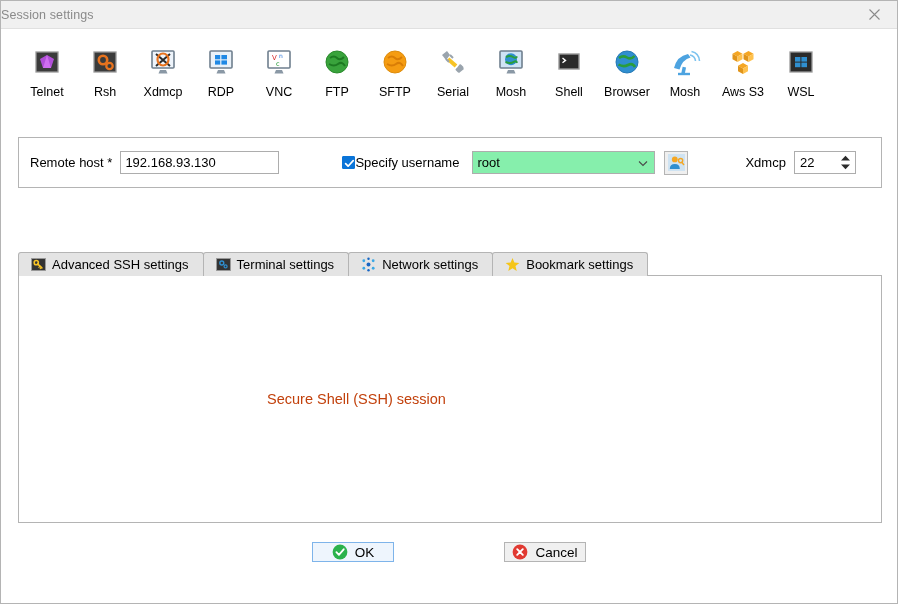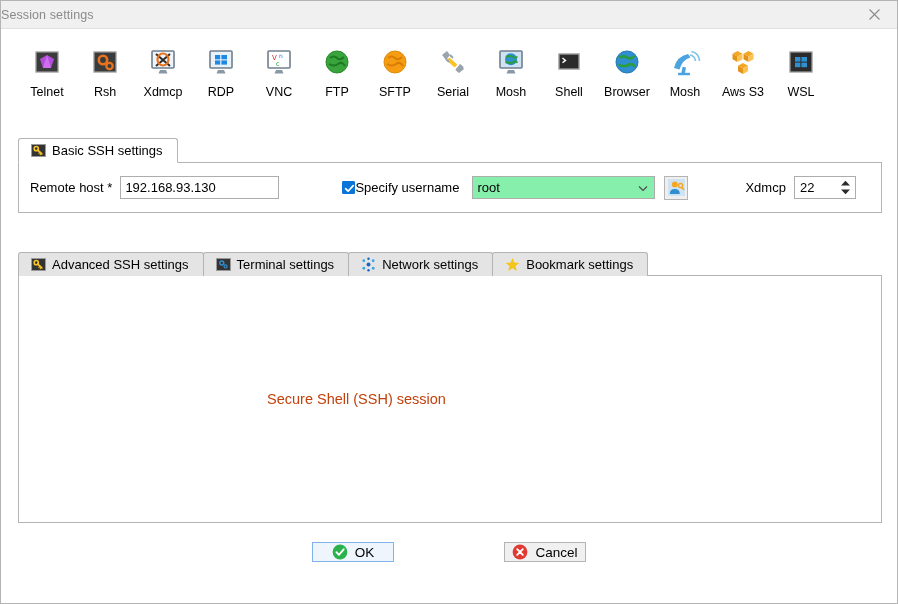--- a/index.html
+++ b/index.html
@@ -436,31 +436,20 @@
         <rect x="16.4" y="11" width="5.6" height="4.6" fill="#2f8fd0"></rect>
         <rect x="10" y="16.6" width="5.4" height="4.6" fill="#2f8fd0"></rect>
         <rect x="16.4" y="16.6" width="5.6" height="4.6" fill="#2f8fd0"></rect>
       </svg>
       <div class="type-label">WSL</div>
     </div>
 
   </div>
 
   <div class="tabgroup" style="position:absolute; left:17px; top:137px; width:864px;">
-    <div class="tabrow">
-      <div class="tab active">
-        <svg class="tab-icon" viewBox="0 0 16 16">
-          <rect x="0.6" y="1.6" width="14.8" height="12.8" fill="#333333" stroke="#9a9a9a" stroke-width="1"></rect>
-          <circle cx="5.6" cy="6" r="2.2" fill="none" stroke="#f7c325" stroke-width="1.7"></circle>
-          <path d="M7 7.4 L11.6 11.6" stroke="#f7c325" stroke-width="1.7" stroke-linecap="round"></path>
-          <path d="M9.6 9.8 l-1.2 1.2 M11 11.2 l-1.2 1.2" stroke="#f7c325" stroke-width="1.3" stroke-linecap="round"></path>
-        </svg>
-        <span>Basic SSH settings</span>
-      </div>
-    </div>
 
     <div class="panel basic-panel">
       <div class="field-label" style="margin-left:11px;text-align:right;">Remote host *</div>
       <input class="text-input" style="width: 159px; margin-left: 8px;" type="text" value="192.168.93.130">
 
       <div class="checkbox-wrap" style="margin-left:63px;">
         <span class="checkbox">
           <svg width="11" height="11" viewBox="0 0 11 11">
             <path d="M1.6 5.6 L4.1 8.2 L9.2 2.6" stroke="#ffffff" stroke-width="1.7" fill="none" stroke-linecap="round" stroke-linejoin="round"></path>
           </svg>

